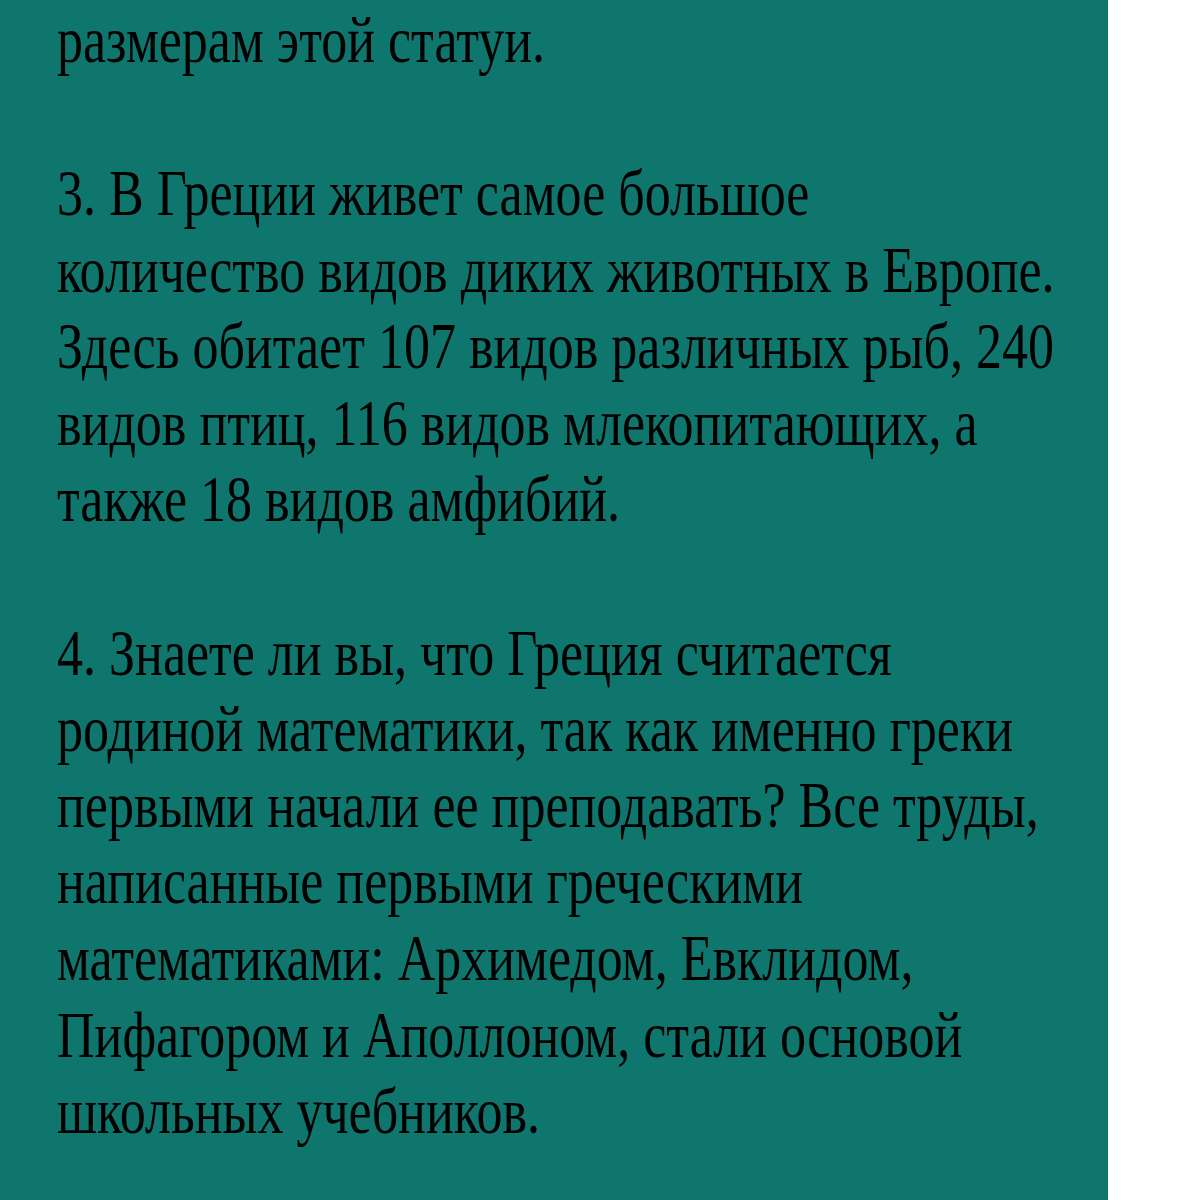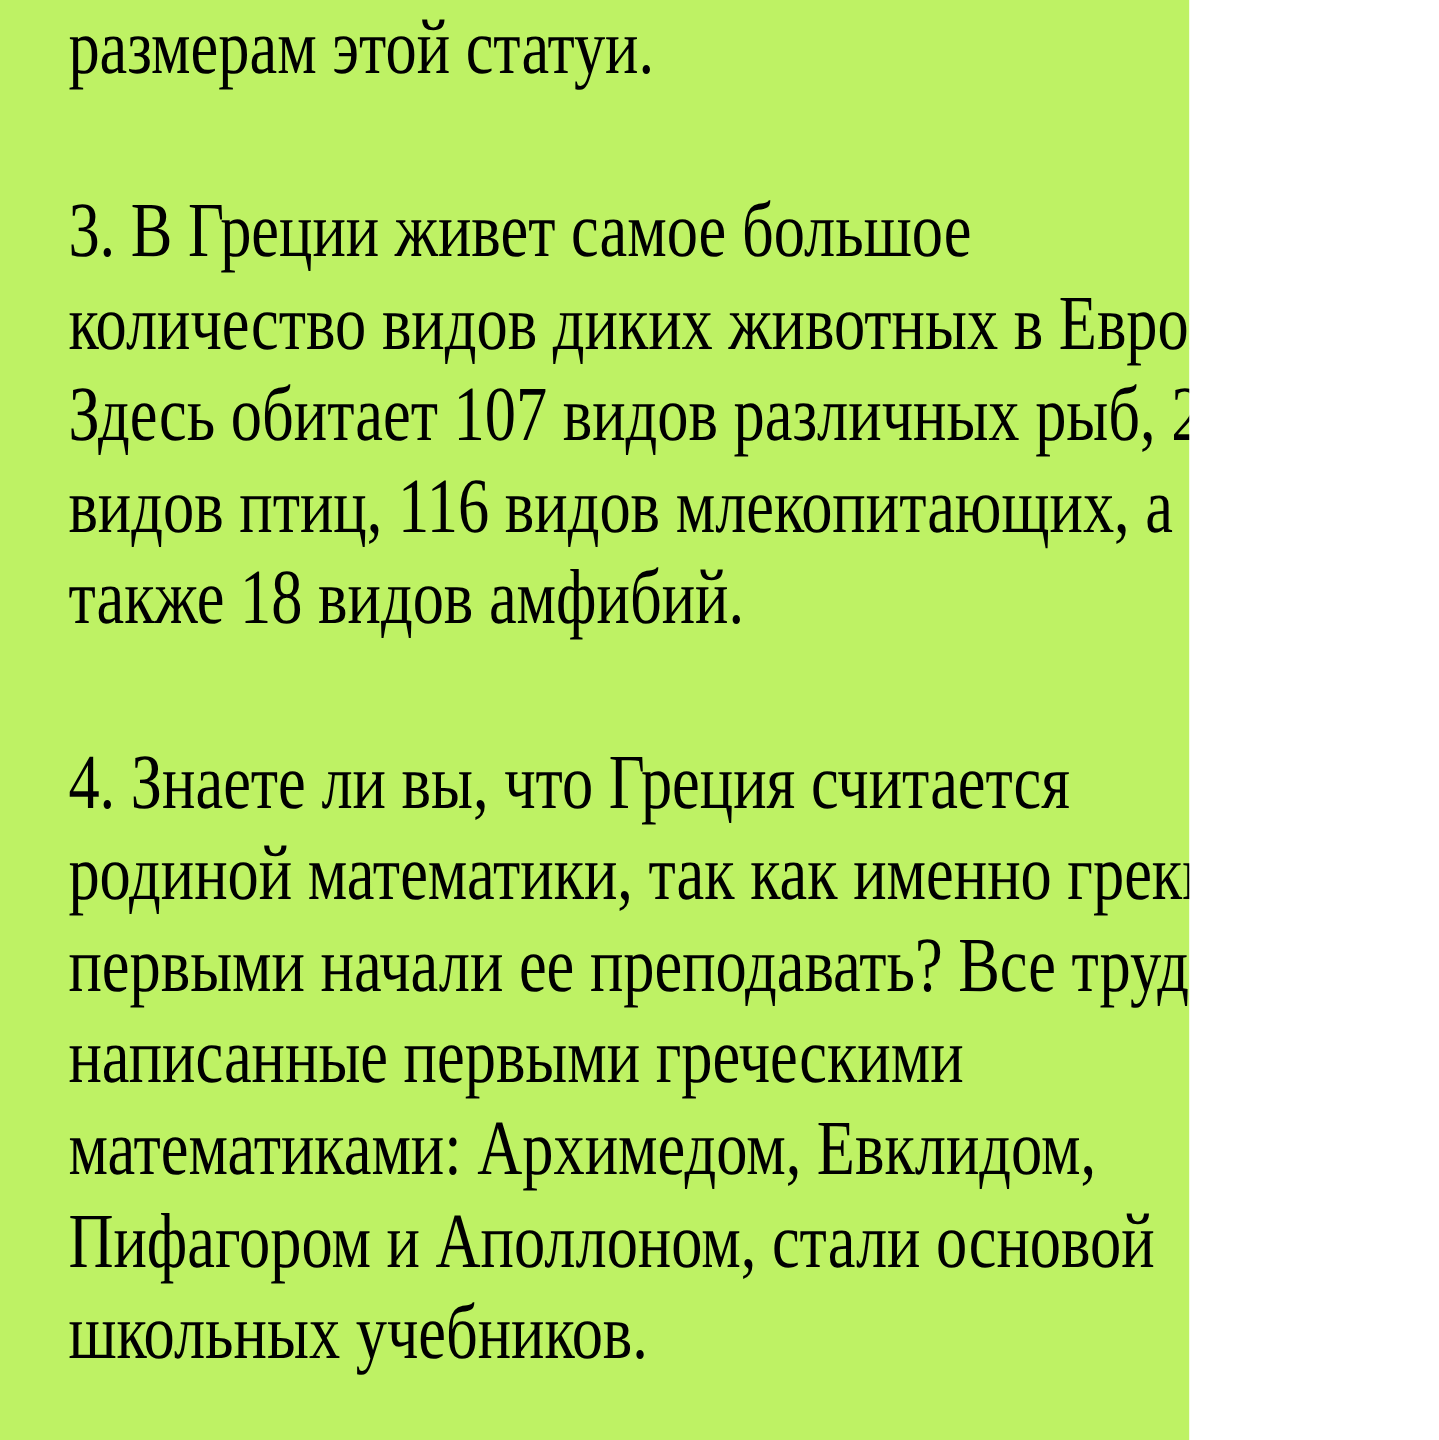--- a/index.html
+++ b/index.html
@@ -8,23 +8,23 @@
     background: #ffffff;
   }
   body {
     width: 1199px;
     height: 1200px;
     overflow: hidden;
     font-family: "Liberation Serif", "DejaVu Serif", serif;
     color: #000000;
   }
   .page {
-    width: 991px;
+    width: 1108px;
     height: 1200px;
-    background: #bef264;
+    background: #0f766e;
     position: relative;
     overflow: hidden;
   }
   .text-block {
     position: absolute;
     top: 2px;
     left: 57px;
     width: 1320px;               
     transform: scale(1.0, 1.25); 
     transform-origin: top left;

